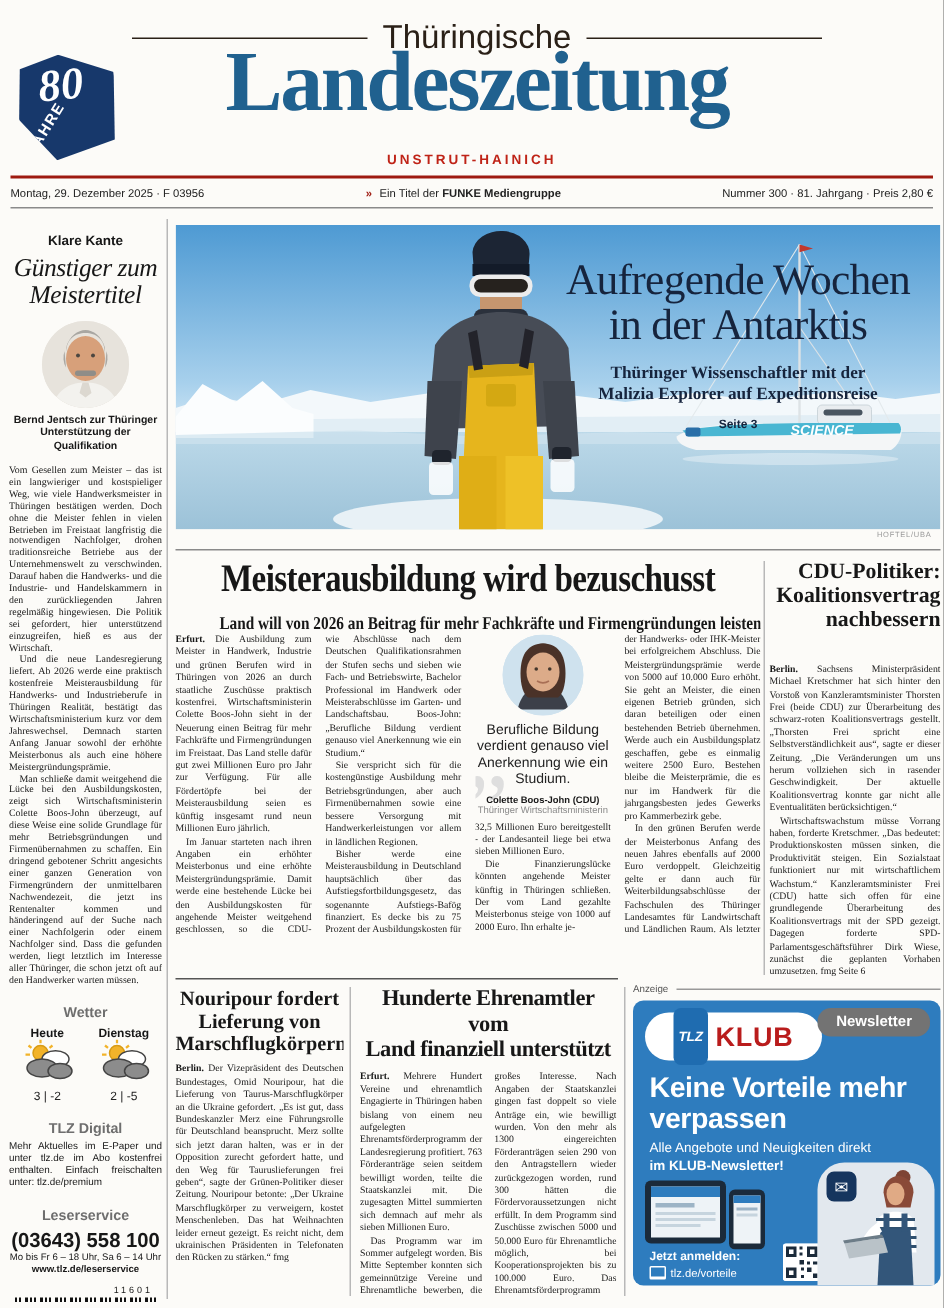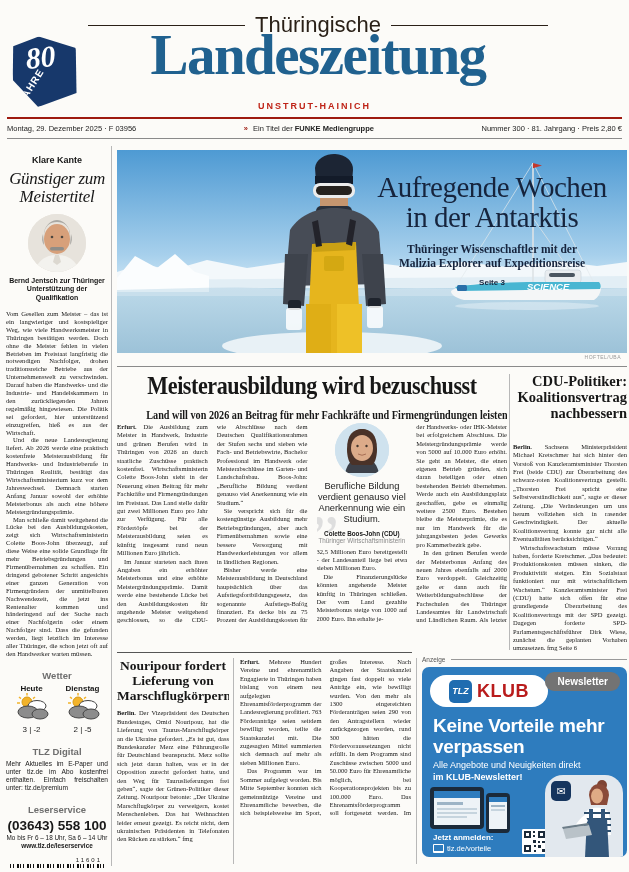--- a/index.html
+++ b/index.html
@@ -84,21 +84,21 @@
   .ehren{position:absolute;left:240px;top:658px;width:171px;height:207px;overflow:hidden;}
   .e-h{text-align:center;font-size:15px;font-weight:bold;line-height:1.12;letter-spacing:-0.3px;margin-bottom:6px;}
   .e-cols{display:flex;gap:8px;overflow:hidden;height:160px;}
   .e-col{flex:1;overflow:hidden;}
   
   .adwrap{position:absolute;left:422px;top:656px;width:205px;}
   .ad-label{display:flex;align-items:center;gap:5px;font-family:"Liberation Sans",sans-serif;font-size:6.5px;color:#555;}
   .ad-label .rule{flex:1;border-top:1px solid #999;}
   .ad-box{position:relative;margin-top:4px;height:190px;background:#2e7cbe;border-radius:7px;overflow:hidden;font-family:"Liberation Sans",sans-serif;}
   .ad-pill{position:absolute;left:8px;top:8px;width:118px;height:32px;background:#fff;border-radius:16px;display:flex;align-items:center;justify-content:center;gap:5px;}
-  .tlz-sq{width:23px;height:23px;background:#1f6cb0;border-radius:5px;color:#fff;font-weight:bold;font-style:italic;font-size:9px;display:flex;align-items:center;justify-content:center;}
+  .tlz-sq{width:23px;height:38px;background:#1f6cb0;border-radius:5px;color:#fff;font-weight:bold;font-style:italic;font-size:9px;display:flex;align-items:center;justify-content:center;}
   .klub{color:#b91c1c;font-weight:bold;font-size:18px;letter-spacing:0.5px;}
   .ad-badge{position:absolute;right:7px;top:5px;background:#737373;color:#fff;font-weight:bold;font-size:10px;padding:4px 12px;border-radius:9px;}
   .ad-h{position:absolute;left:11px;top:48px;color:#fff;font-weight:bold;font-size:19px;line-height:21px;letter-spacing:-0.3px;}
   .ad-sub{position:absolute;left:11px;top:93px;color:#fff;font-size:9px;line-height:11.5px;}
   .ad-sub b{font-weight:bold;}
   .ad-devices{position:absolute;left:6px;top:118px;}
   .ad-cta{position:absolute;left:11px;top:166px;color:#fff;font-weight:bold;font-size:8px;}
   .ad-url{position:absolute;left:11px;top:177px;color:#fff;font-size:7.5px;display:flex;align-items:center;gap:3px;}
   .laptop-ico{display:inline-block;width:9px;height:6px;border:1px solid #fff;border-bottom:2px solid #fff;border-radius:1px;}
   .ad-qr{position:absolute;left:100px;top:162px;width:25px;height:25px;background:#fff;border-radius:2px;}
@@ -345,20 +345,24 @@
       <div>Nouripour fordert</div>
       <div>Lieferung von</div>
       <div>Marschflugkörpern</div>
     </div>
     <p class="art"><span class="dl">Berlin.</span> <span>Der Vizepräsident des Deutschen Bundestages, Omid Nouripour, hat die Lieferung von Taurus-Marschflugkörper an die Ukraine gefordert. „Es ist gut, dass Bundeskanzler Merz eine Führungsrolle für Deutschland beansprucht. Merz sollte sich jetzt daran halten, was er in der Opposition zurecht gefordert hatte, und den Weg für Tauruslieferungen frei geben“, sagte der Grünen-Politiker dieser Zeitung. Nouripour betonte: „Der Ukraine Marschflugkörper zu verweigern, kostet Menschenleben. Das hat Weihnachten leider erneut gezeigt. Es reicht nicht, dem ukrainischen Präsidenten in Telefonaten den Rücken zu stärken.“ fmg</span></p>
   </div>
 
   <div class="vdiv" style="left:233px;top:658px;height:206px;"></div>
 
   <div class="ehren">
+    <div class="e-h">
+      <div>Hunderte Ehrenamtler vom</div>
+      <div>Land finanziell unterstützt</div>
+    </div>
     <div class="e-cols">
       <div class="e-col">
         <p class="art"><span class="dl">Erfurt.</span> <span>Mehrere Hundert Vereine und ehrenamtlich Engagierte in Thüringen haben bislang von einem neu aufgelegten Ehrenamtsförderprogramm der Landesregierung profitiert. 763 Förderanträge seien seitdem bewilligt worden, teilte die Staatskanzlei mit. Die zugesagten Mittel summierten sich demnach auf mehr als sieben Millionen Euro.</span></p>
         <p class="art">Das Programm war im Sommer aufgelegt worden. Bis Mitte September konnten sich gemeinnützige Vereine und Ehrenamtliche bewerben, die sich beispielsweise im Sport, in Kultur, Heimat- und Brauchtumspflege, im Sozialbereich oder im Tierschutz engagieren. Das Förderangebot stieß auf</p>
       </div>
       <div class="e-col">
         <p class="art">großes Interesse. Nach Angaben der Staatskanzlei gingen fast doppelt so viele Anträge ein, wie bewilligt wurden. Von den mehr als 1300 eingereichten Förderanträgen seien 290 von den Antragstellern wieder zurückgezogen worden, rund 300 hätten die Fördervoraussetzungen nicht erfüllt. In dem Programm sind Zuschüsse zwischen 5000 und 50.000 Euro für Ehrenamtliche möglich, bei Kooperationsprojekten bis zu 100.000 Euro. Das Ehrenamtsförderprogramm soll fortgesetzt werden. Im Doppelhaushalt 2026/27 seien dafür 15 Millionen Euro vorgesehen. Die Bewerbungsfrist für die nächste Förderrunde endet am 15. April 2026. dpa</p>
       </div>
     </div>
   </div>

